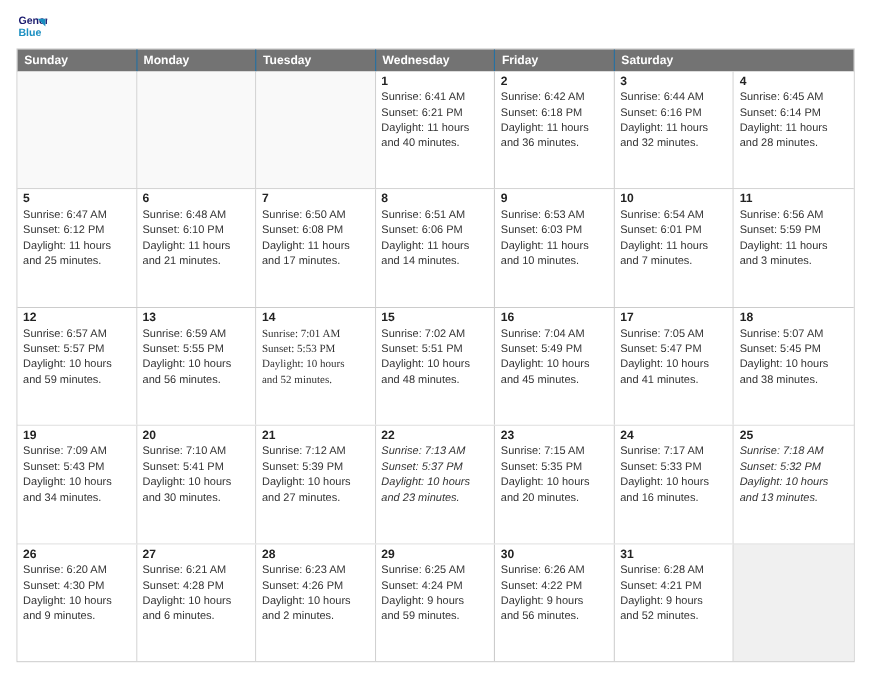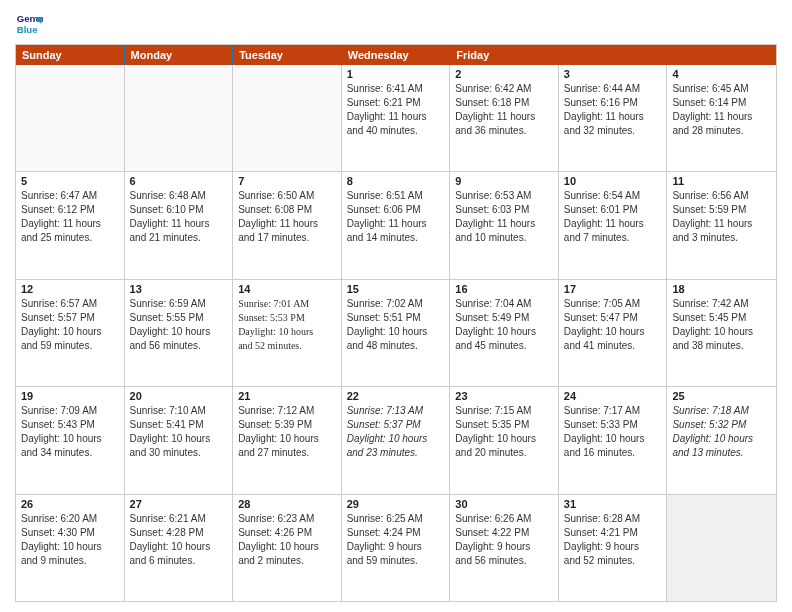--- a/index.html
+++ b/index.html
@@ -48,21 +48,21 @@
     }
     .calendar {
       flex: 1;
       display: flex;
       flex-direction: column;
       border: 1px solid #ccc;
     }
     .day-headers {
       display: grid;
       grid-template-columns: repeat(7, 1fr);
-      background: #c2410c;
+      background: #737373;
     }
     .day-header {
       color: #fff;
       font-size: 11px;
       font-weight: bold;
       padding: 4px 6px;
       text-align: left;
       border-right: 1px solid #2471a3;
     }
     .day-header:last-child { border-right: none; }
@@ -123,20 +123,21 @@
     </div>
   </div>
 
   <div class="calendar">
     <div class="day-headers" id="day-headers-row">
         <div class="day-header">Sunday</div>
         <div class="day-header">Monday</div>
         <div class="day-header">Tuesday</div>
         <div class="day-header">Wednesday</div>
         <div class="day-header">Friday</div>
+        <div class="day-header">Saturday</div>
       </div>
     <div class="weeks" id="weeks-container">
         <div class="week-row">
           <div class="day-cell empty"></div>
           <div class="day-cell empty"></div>
           <div class="day-cell empty"></div>
           <div class="day-cell">
             <div class="day-number">1</div>
             <div class="day-info" style="white-space: pre-line;">Sunrise: 6:41 AM
 Sunset: 6:21 PM
@@ -254,21 +255,21 @@
           </div>
           <div class="day-cell">
             <div class="day-number">17</div>
             <div class="day-info" style="white-space: pre-line;">Sunrise: 7:05 AM
 Sunset: 5:47 PM
 Daylight: 10 hours
 and 41 minutes.</div>
           </div>
           <div class="day-cell">
             <div class="day-number">18</div>
-            <div class="day-info" style="white-space: pre-line;">Sunrise: 7:42 AM
+            <div class="day-info" style="white-space: pre-line;">Sunrise: 5:07 AM
 Sunset: 5:45 PM
 Daylight: 10 hours
 and 38 minutes.</div>
           </div>
         </div>
         <div class="week-row">
           <div class="day-cell">
             <div class="day-number">19</div>
             <div class="day-info" style="white-space: pre-line;">Sunrise: 7:09 AM
 Sunset: 5:43 PM

